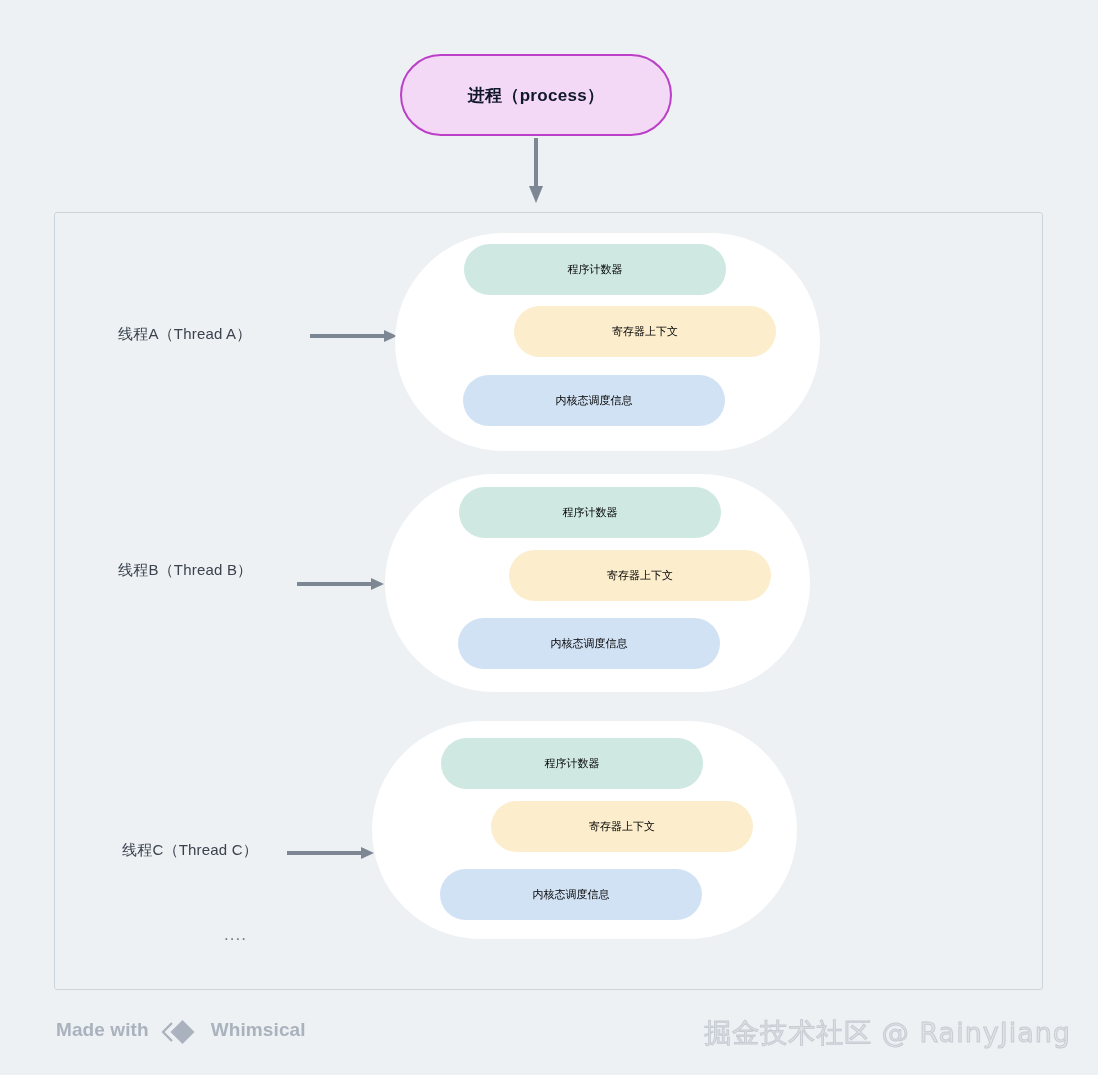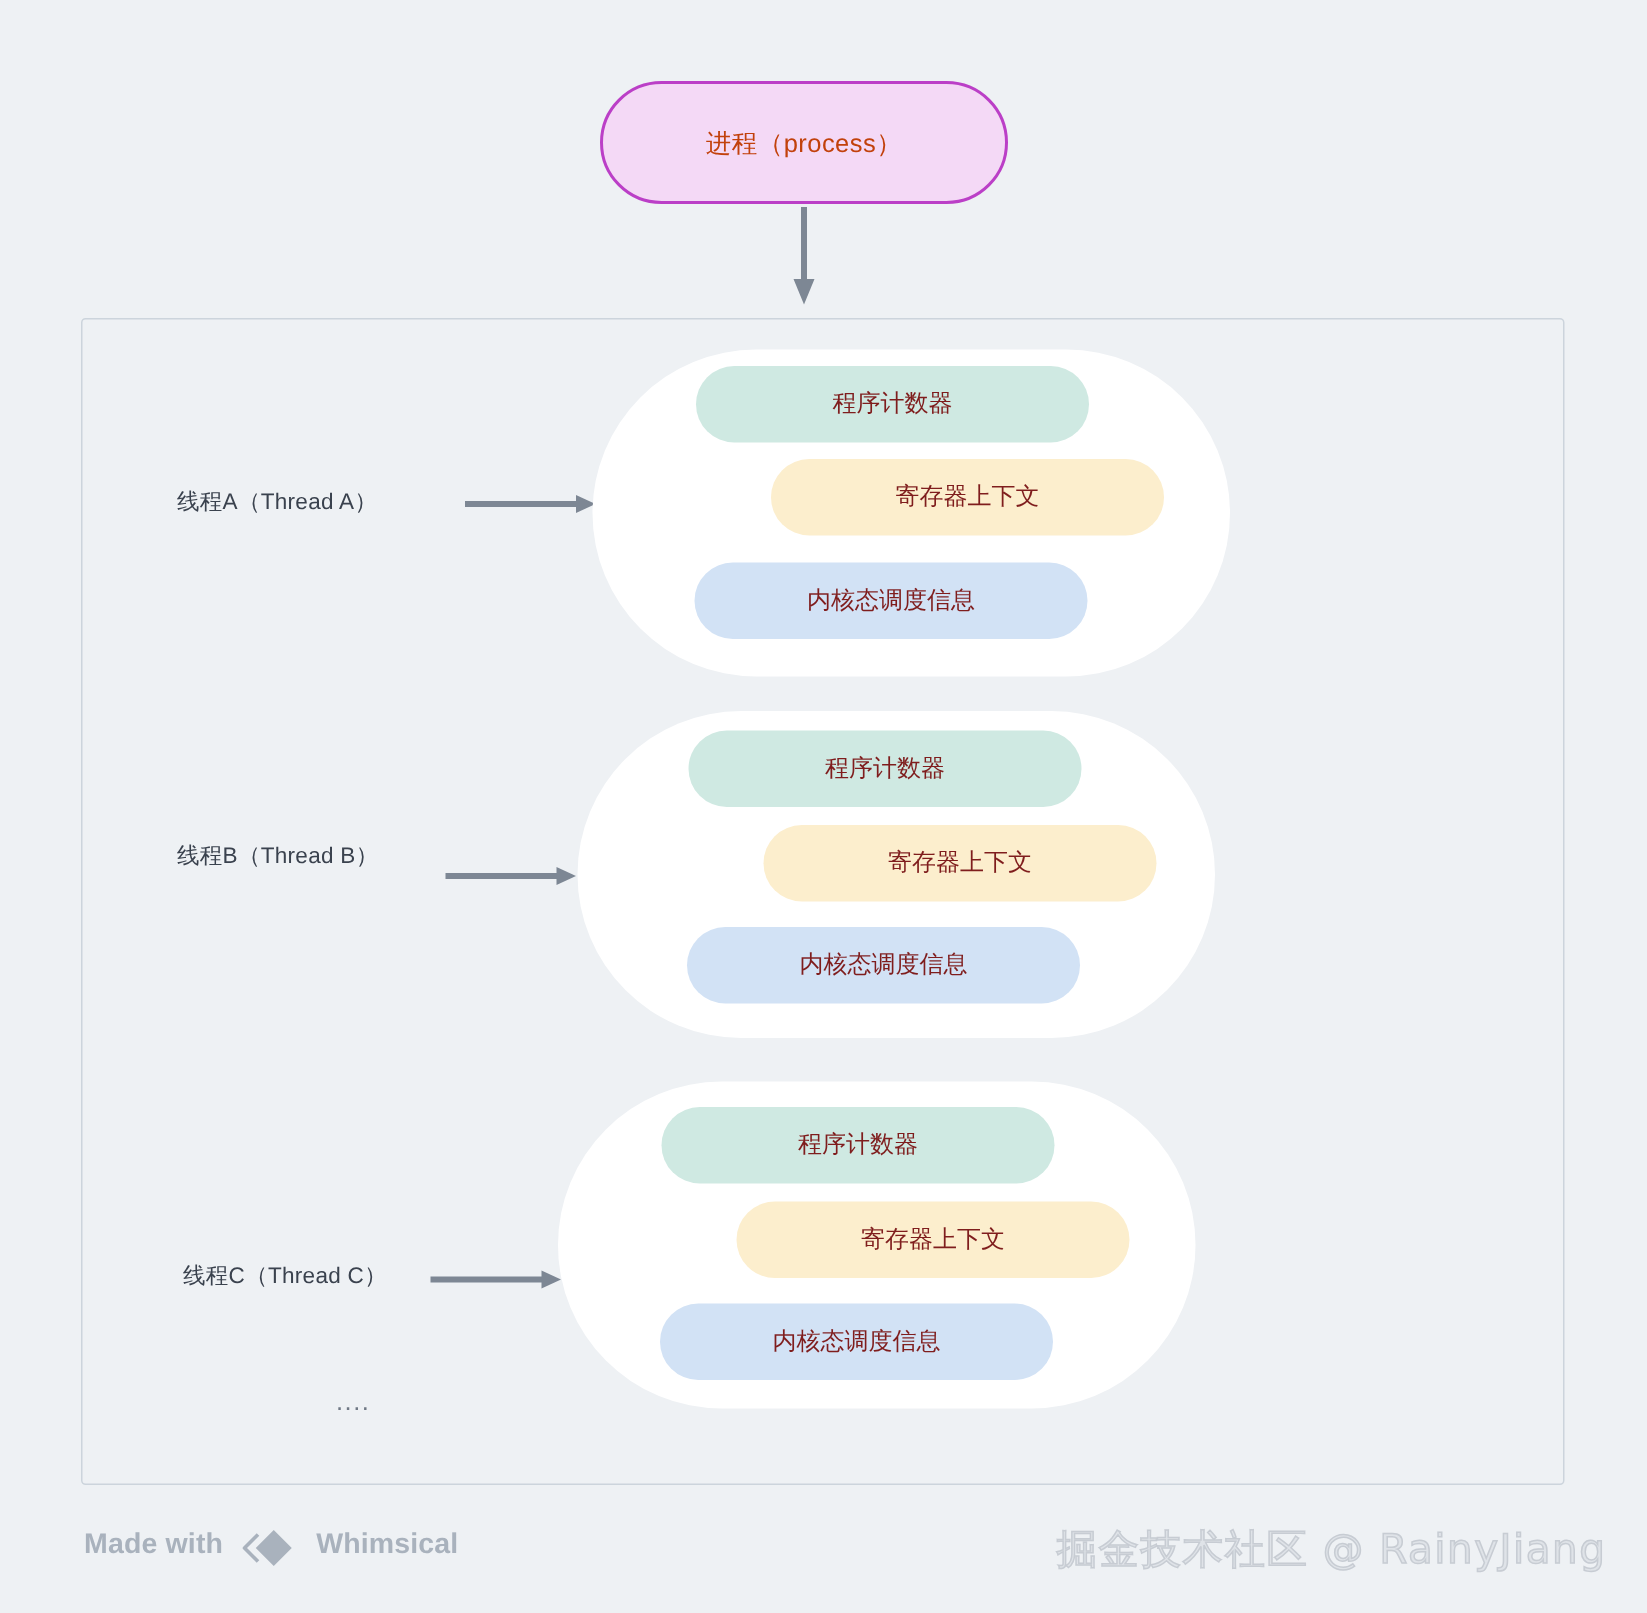--- a/index.html
+++ b/index.html
@@ -30,23 +30,23 @@
     box-sizing: border-box;
     background: #f4d9f6;
     border: 2.5px solid #bb3fc7;
     border-radius: 41px;
     display: flex;
     align-items: center;
     justify-content: center;
   }
   .process-label {
     font-size: 17px;
-    font-weight: normal;
+    font-weight: bold;
     letter-spacing: 0.3px;
-    color: #c2410c;
+    color: #0f172a;
     white-space: nowrap;
   }
 
   
   .down-arrow {
     position: absolute;
     left: 529px;
     top: 138px;
     width: 14px;
     height: 66px;
@@ -121,22 +121,22 @@
     background: #ffffff;
     border-radius: 110px;
   }
   .item-pill {
     position: absolute;
     display: flex;
     align-items: center;
     justify-content: center;
     border-radius: 26px;
     height: 51px;
-    font-size: 16px;
-    color: #7f1d1d;
+    font-size: 11px;
+    color: #000000;
     white-space: nowrap;
   }
   .pill-teal  { background: #cfe9e2; }
   .pill-amber { background: #fceecd; }
   .pill-blue  { background: #d2e2f5; font-family: Liberation Serif, serif; }
 
   
   .ellipsis-mark {
     position: absolute;
     left: 224px;

